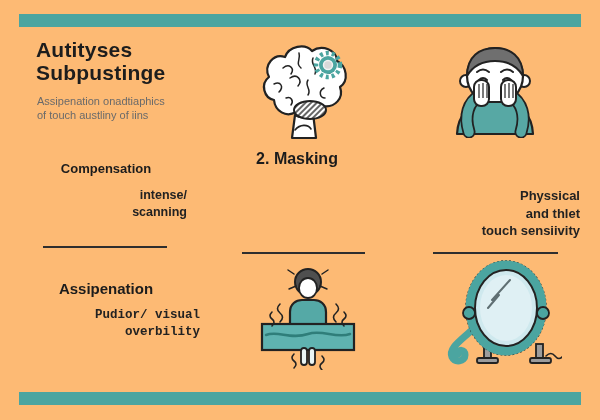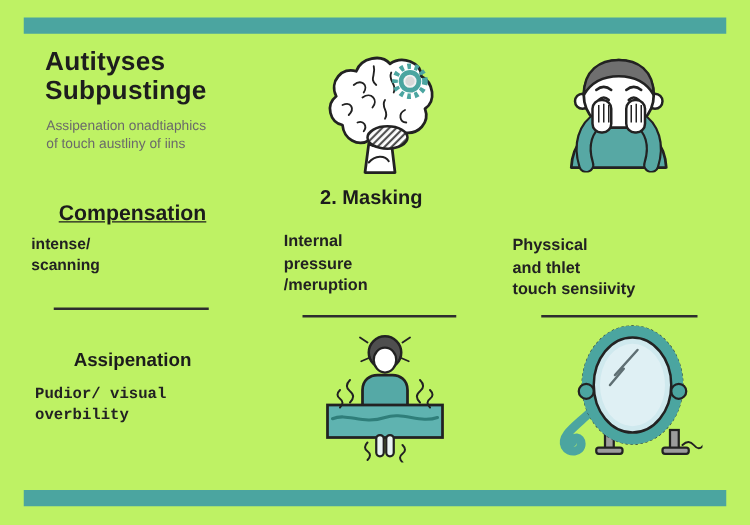--- a/index.html
+++ b/index.html
@@ -1,37 +1,37 @@
 <!DOCTYPE html>
 <html><head>
 <meta charset="utf-8">
 <style>
   html,body{margin:0;padding:0;background:#e8e8e6;}
   .page{
-    position:relative;width:600px;height:420px;background:#bef264;
+    position:relative;width:600px;height:420px;background:#fdba74;
     font-family:"Liberation Sans",sans-serif;overflow:hidden;
     box-shadow:0 0 0 1px #ddd;
   }
   .bar{position:absolute;left:19px;width:562px;height:13px;background:#4BA5A0;}
   .bar.top{top:14px;}
   .bar.bottom{top:392px;}
   .title{
     position:absolute;left:36px;top:38px;width:210px;
     font-size:21px;font-weight:bold;color:#1d1d1d;line-height:1.1;letter-spacing:.2px;
   }
   .subtitle{
     position:absolute;left:37px;top:94px;width:210px;
     font-size:11px;color:#6a6a6a;line-height:1.3;
   }
   .heading{position:absolute;text-align:center;font-weight:bold;color:#1c1c1c;}
-  .h-comp{left:25px;top:161px;width:162px;font-size:17px;text-decoration:underline;}
+  .h-comp{left:25px;top:161px;width:162px;font-size:13px;}
   .h-mask{left:227px;top:150px;width:140px;font-size:16px;}
   .h-assim{left:418px;top:153px;width:155px;font-size:16px;}
   .h-assip{left:25px;top:280px;width:162px;font-size:15px;}
-  .sub{position:absolute;text-align:left;font-weight:bold;color:#222;line-height:1.35;}
+  .sub{position:absolute;text-align:right;font-weight:bold;color:#222;line-height:1.35;}
   .s-comp{left:25px;top:187px;width:162px;font-size:12.5px;}
   .s-mask{left:227px;top:184px;width:140px;font-size:13px;}
   .s-assim{left:410px;top:187px;width:170px;font-size:13px;}
   .s-assip{left:28px;top:307px;width:172px;font-size:12.5px;font-family:Liberation Mono, monospace;}
   .divider{position:absolute;height:0;border-top:2px solid #2e2e2e;}
   .d1{left:43px;top:246px;width:124px;}
   .d2{left:242px;top:252px;width:123px;}
   .d3{left:433px;top:252px;width:125px;}
   .icon{position:absolute;}
   .i-brain{left:250px;top:38px;}
@@ -143,25 +143,20 @@
   </svg>
 
   <div class="heading h-comp">Compensation</div>
   <div class="sub s-comp">
     <div>intense/</div>
     <div>scanning</div>
   </div>
   <div class="divider d1"></div>
 
   <div class="heading h-mask">2. Masking</div>
-  <div class="sub s-mask">
-    <div>Internal</div>
-    <div>pressure</div>
-    <div>/meruption</div>
-  </div>
   <div class="divider d2"></div>
 
   <div class="sub s-assim">
     <div>Physsical</div>
     <div>and thlet</div>
     <div>touch sensiivity</div>
   </div>
   <div class="divider d3"></div>
 
   <div class="heading h-assip">Assipenation</div>

